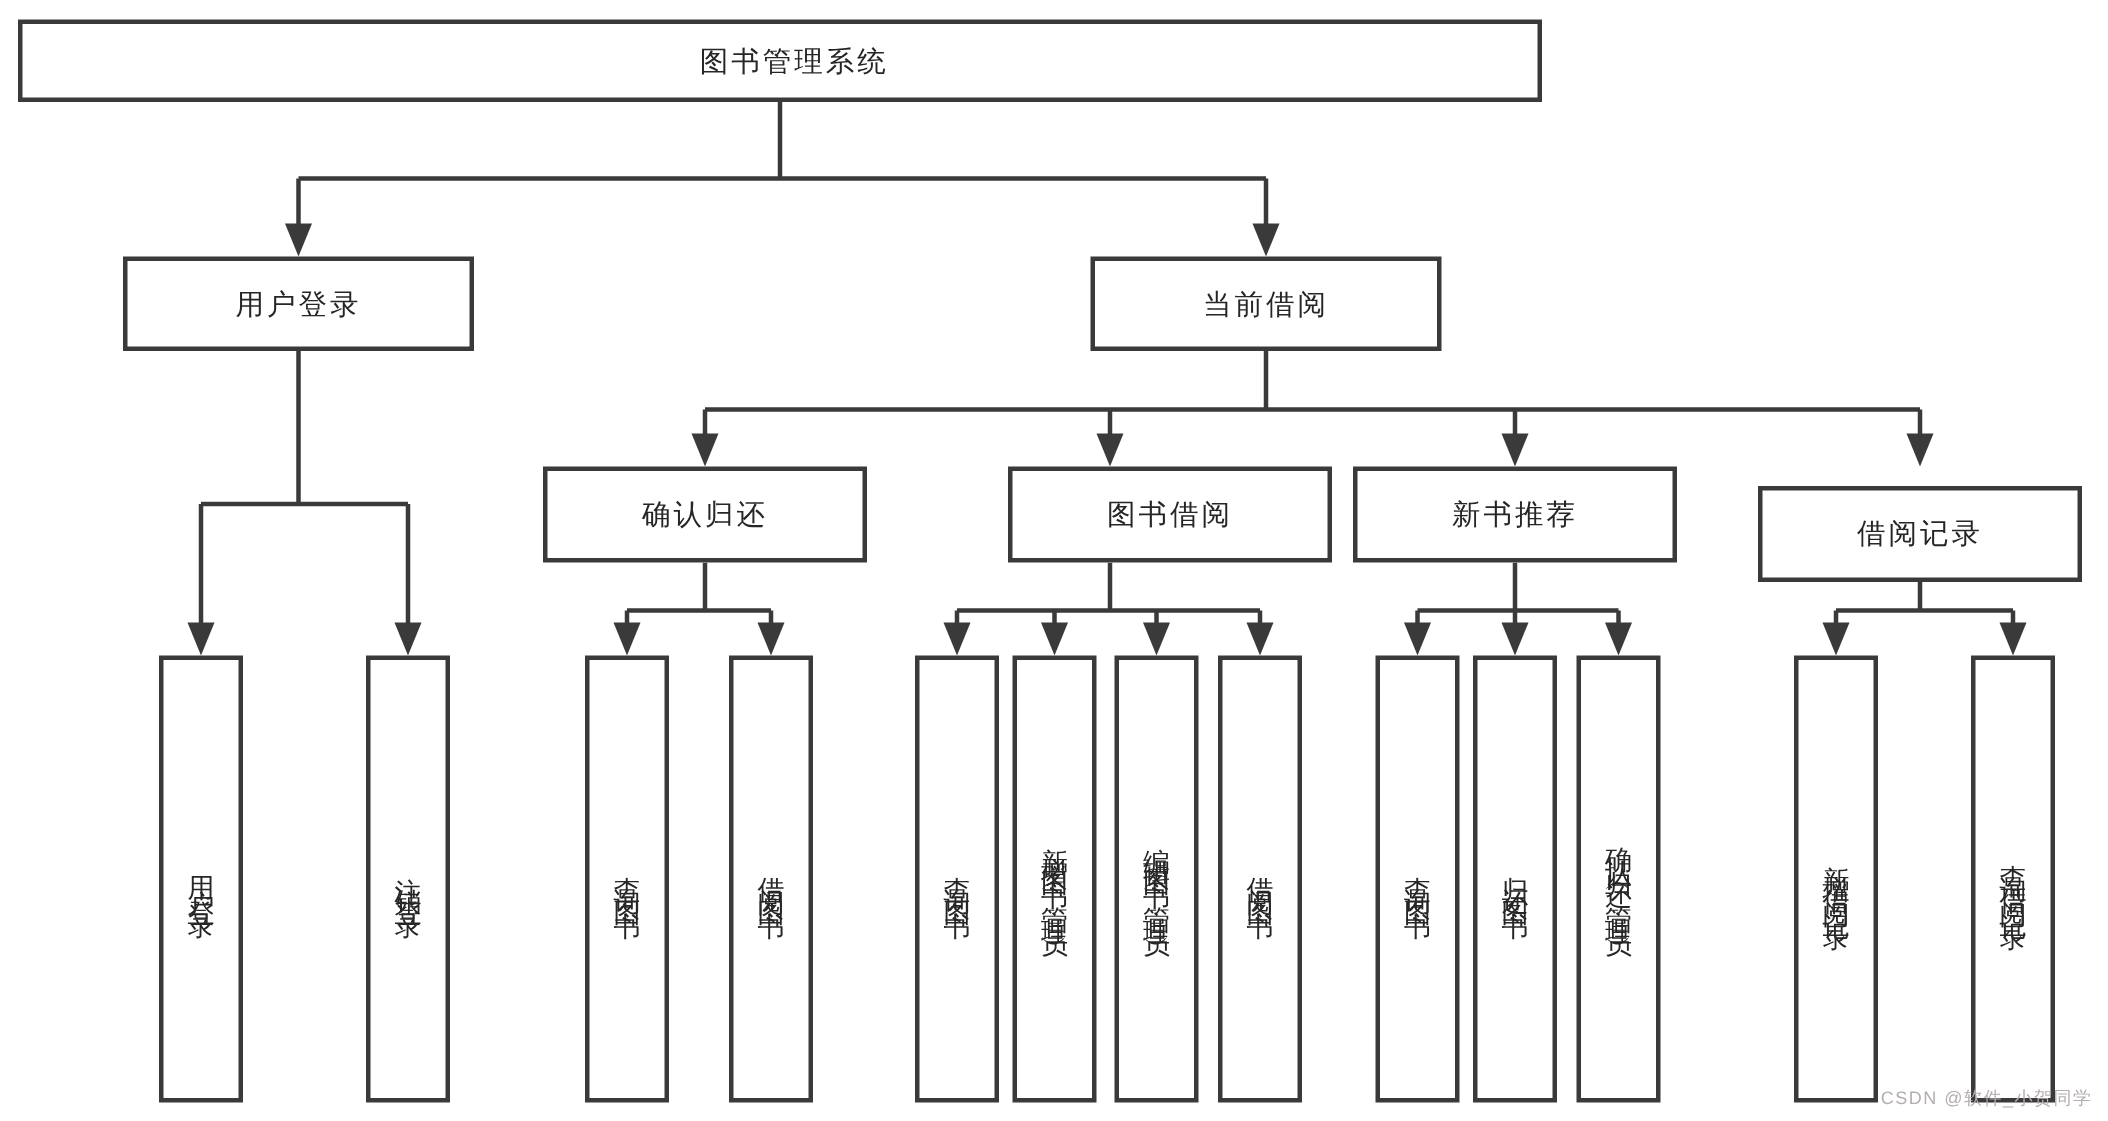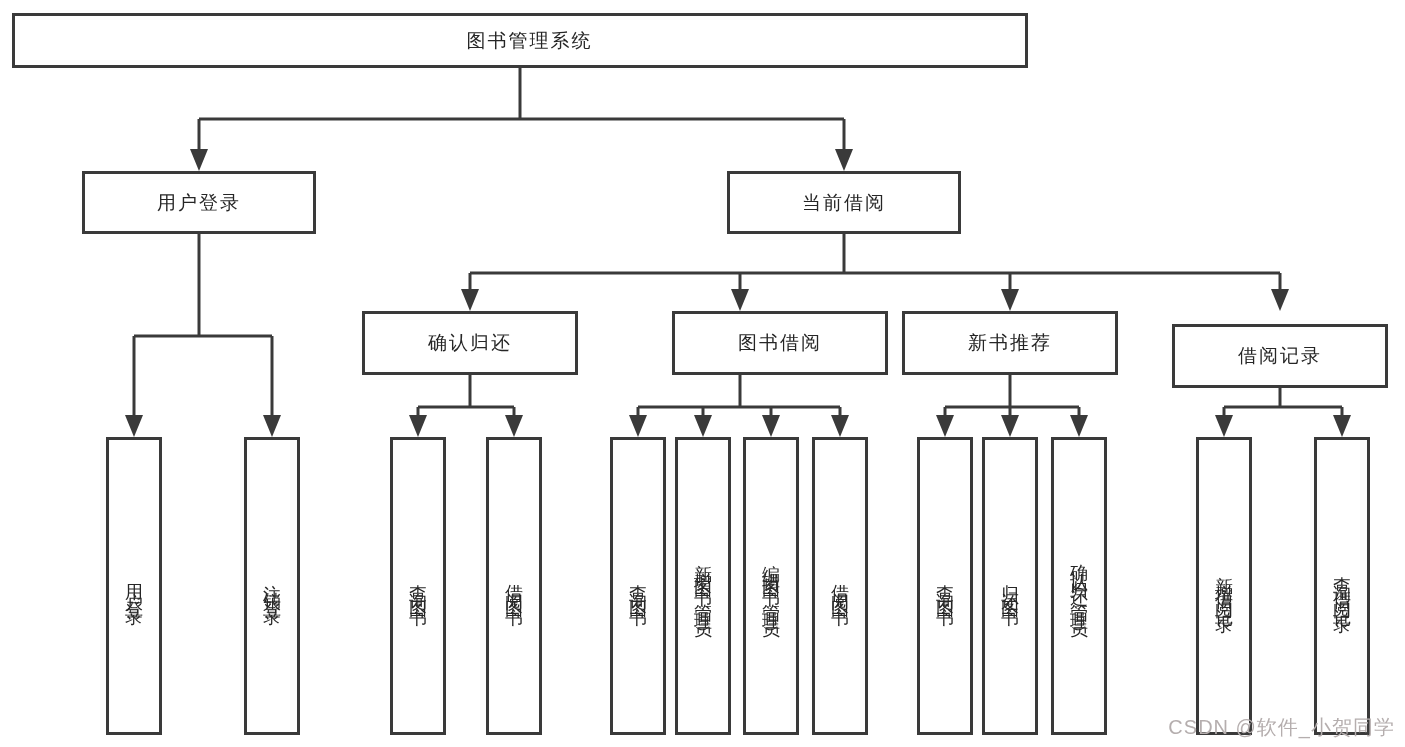--- a/index.html
+++ b/index.html
@@ -42,21 +42,21 @@
     font-size:18px;
     letter-spacing:8px;
     line-height:1;
     white-space:nowrap;
   }
   .watermark{
     position:absolute;
     right:10px;
     bottom:6px;
     z-index:3;
-    font-size:20px;
+    font-size:12px;
     color:var(--watermark);
     letter-spacing:1px;
     white-space:nowrap;
   }
 </style>
 </head>
 <body>
 
 <div class="canvas">
 

